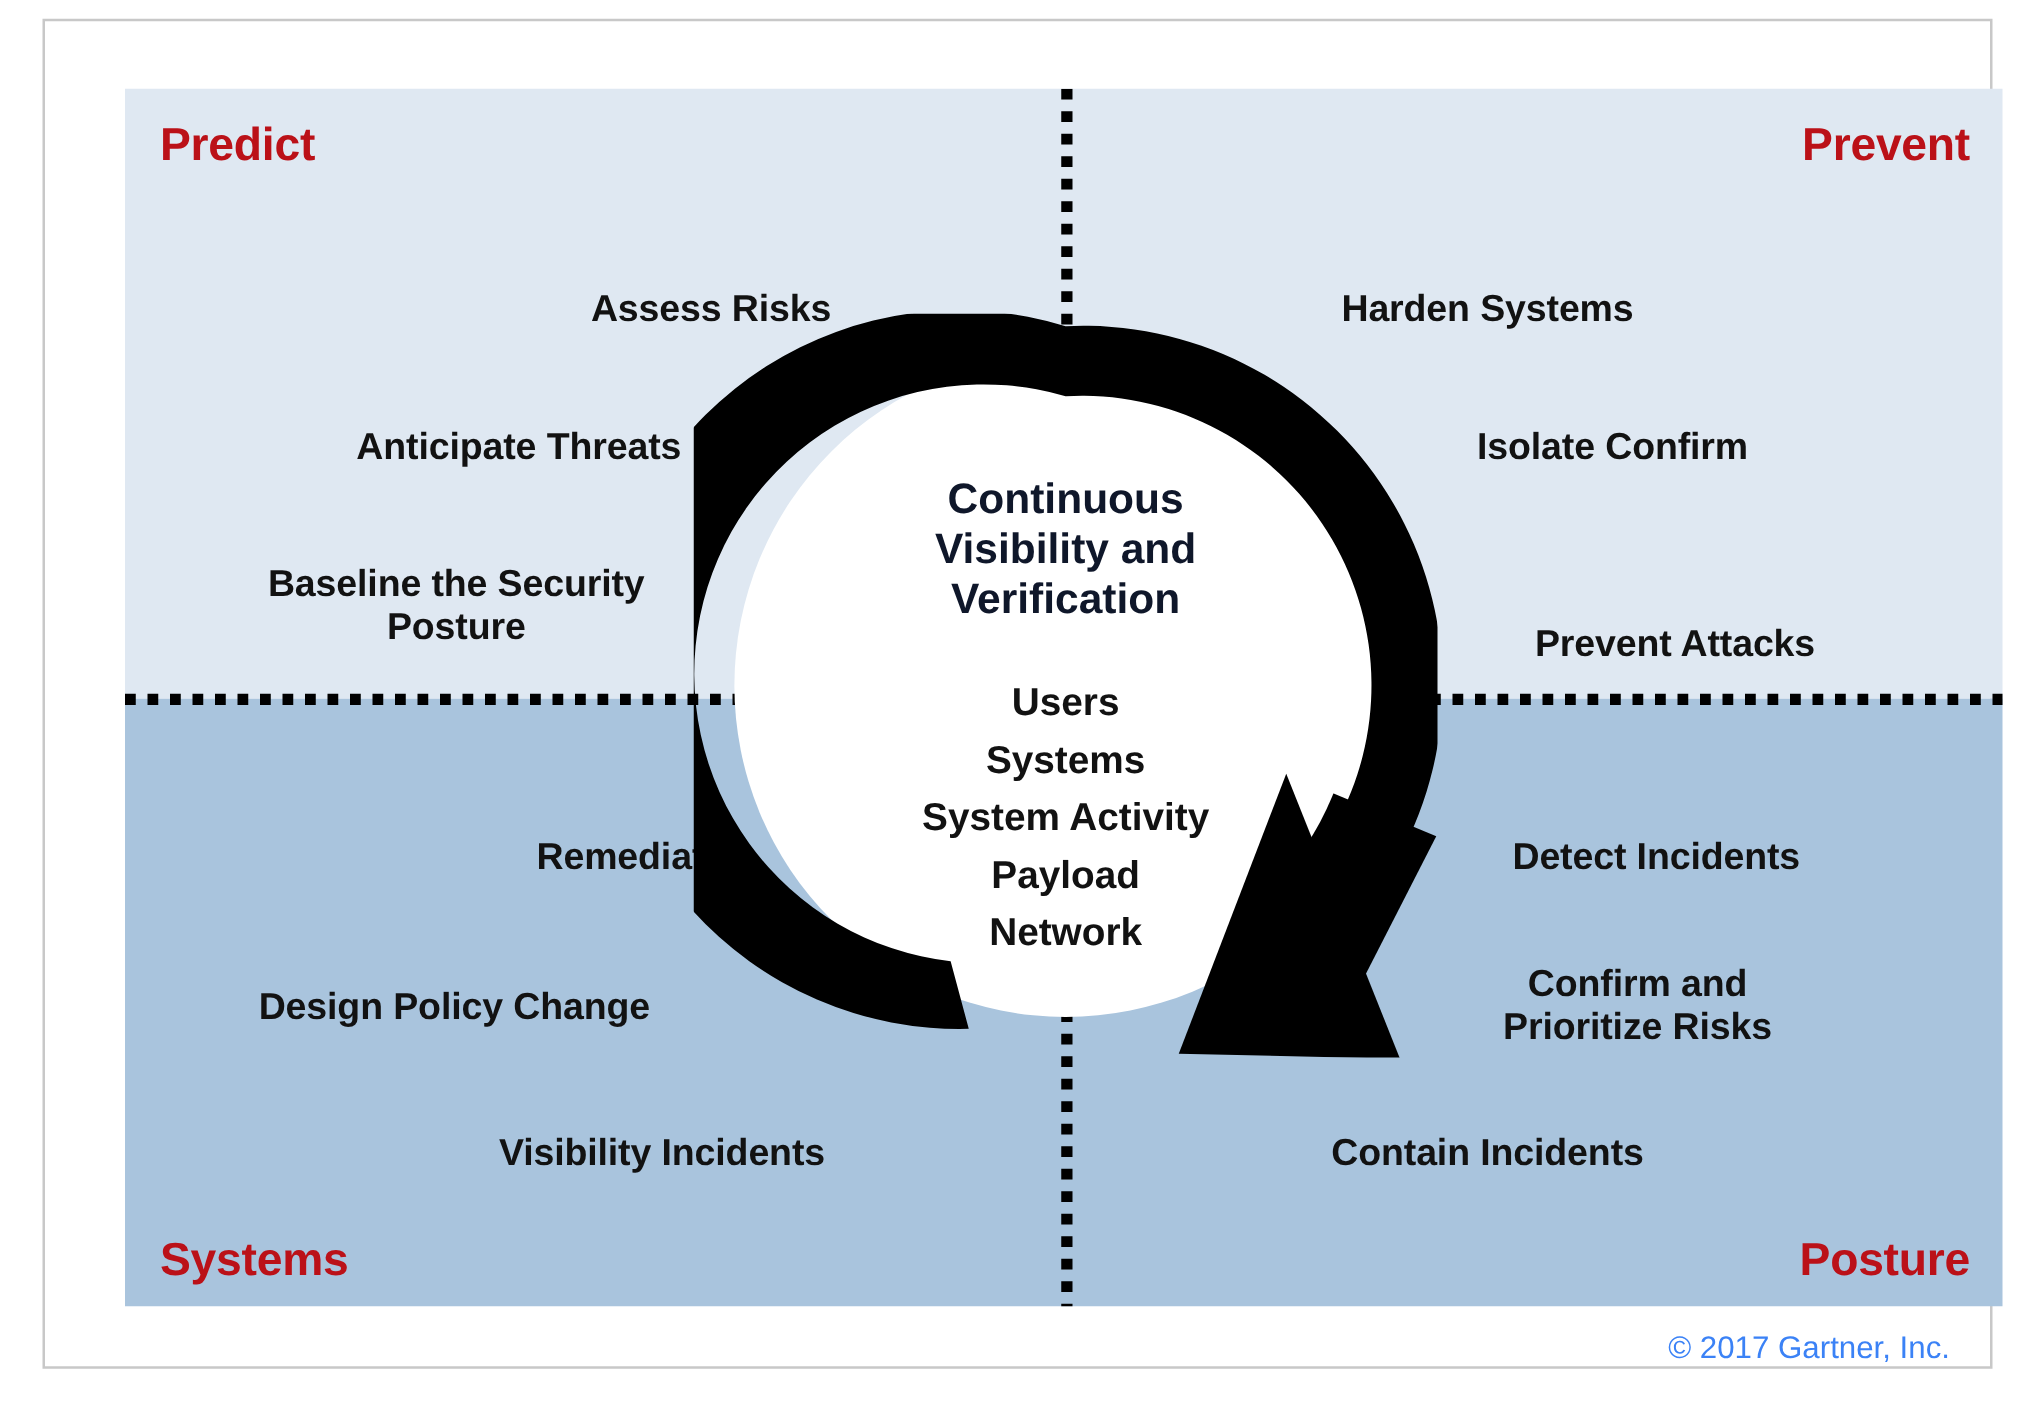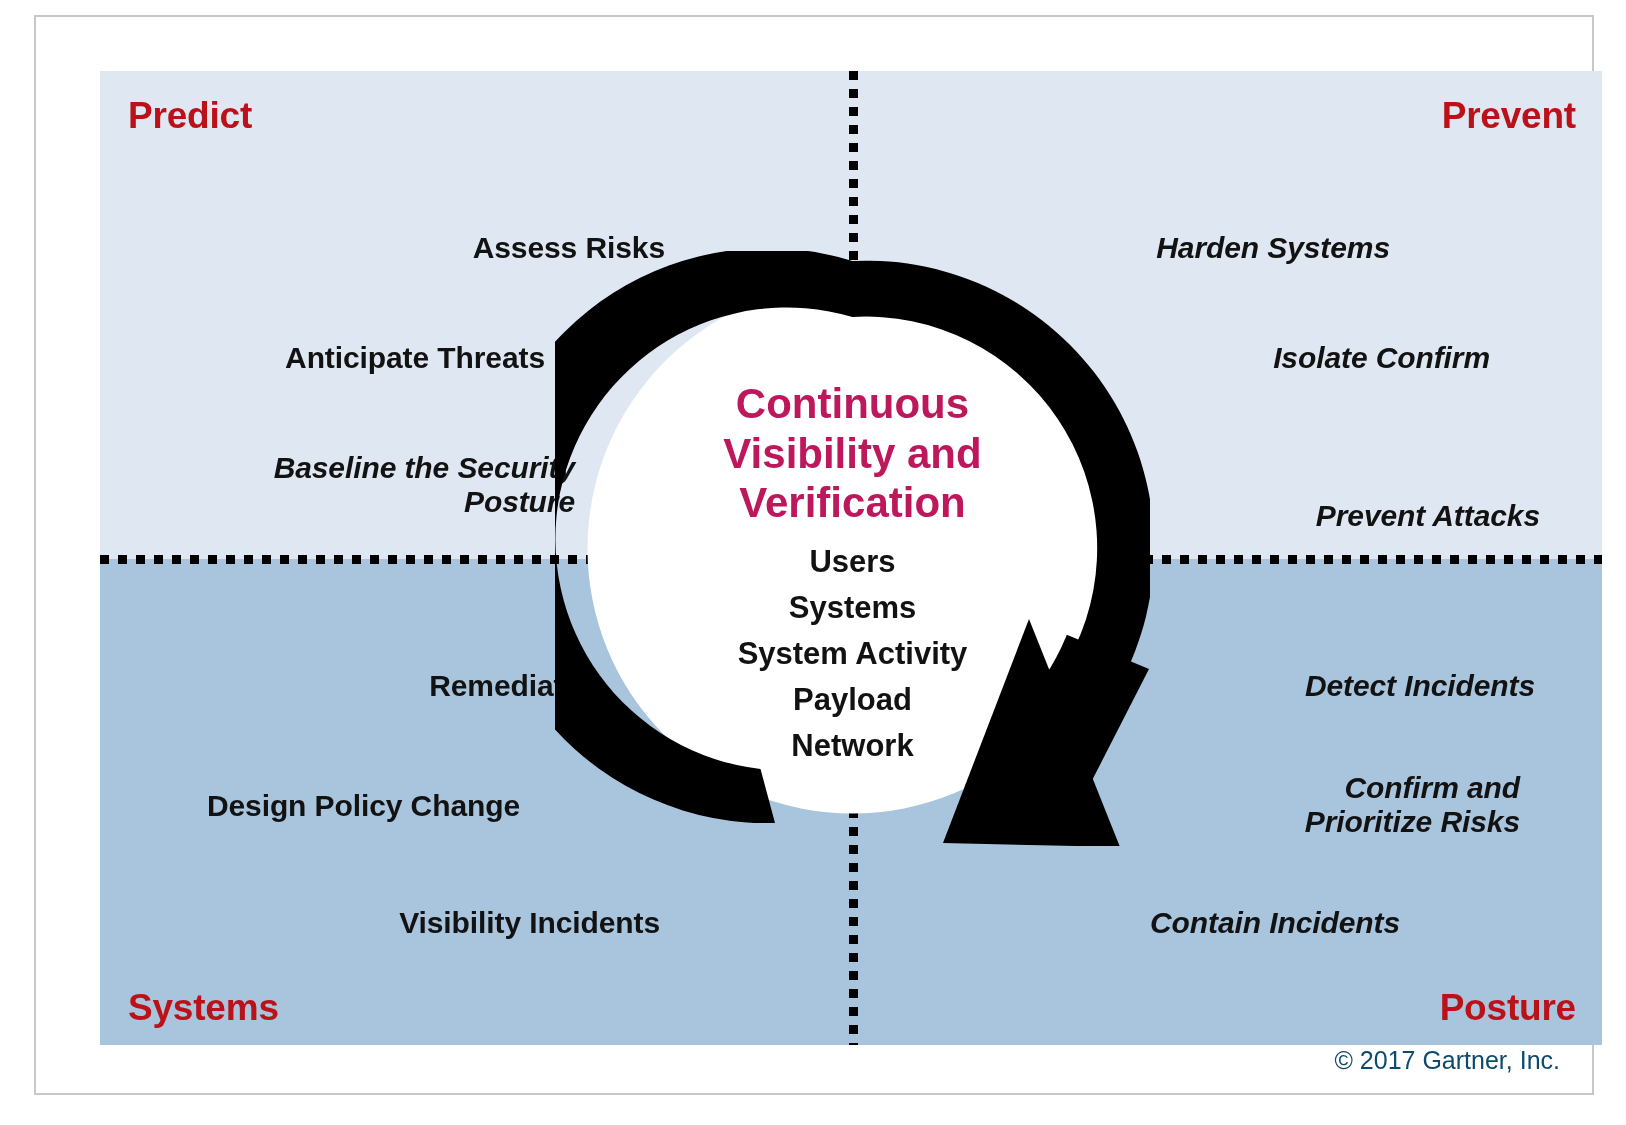--- a/index.html
+++ b/index.html
@@ -98,21 +98,21 @@
   .item {
     position: absolute;
     color: #121212;
     font-size: 30px;
     font-weight: bold;
     line-height: 1.12;
     white-space: pre-line;
     letter-spacing: -0.1px;
   }
   .item.r { text-align: right; }
-  .item.l { text-align: right; font-style: italic; }
+  .item.l { text-align: center; }
 
   
   #it-assess    { left: 205px; top: 160px;  width: 360px; }
   #it-anticipate{ left: 85px;  top: 270px;  width: 360px; }
   #it-baseline  { left: 55px;  top: 380px;  width: 420px; }
 
   
   #it-harden    { left: 890px; top: 160px;  width: 400px; }
   #it-isolate   { left: 990px; top: 270px;  width: 400px; }
   #it-preventa  { left: 1040px;top: 380px;  width: 400px; margin-top: 48px; }
@@ -139,41 +139,41 @@
 
   .ring-text {
     position: absolute;
     left: 0;
     width: 100%;
     text-align: center;
     pointer-events: none;
   }
   #center-title {
     top: 128px;
-    color: #be185d;
-    font-size: 42px;
+    color: #0f172a;
+    font-size: 34px;
     font-weight: bold;
     line-height: 1.18;
     white-space: pre-line;
   }
   #center-list {
     top: 288px;
     color: #121212;
     font-size: 31px;
     font-weight: bold;
     line-height: 1.48;
     white-space: pre-line;
   }
 
   
   #copyright {
     position: absolute;
     right: 32px;
-    bottom: 18px;
-    color: #0c4a6e;
+    bottom: 0;
+    color: #3b82f6;
     font-size: 25px;
     font-weight: normal;
     white-space: nowrap;
   }
 </style>
 </head>
 <body>
 
 <div id="stage">
 

